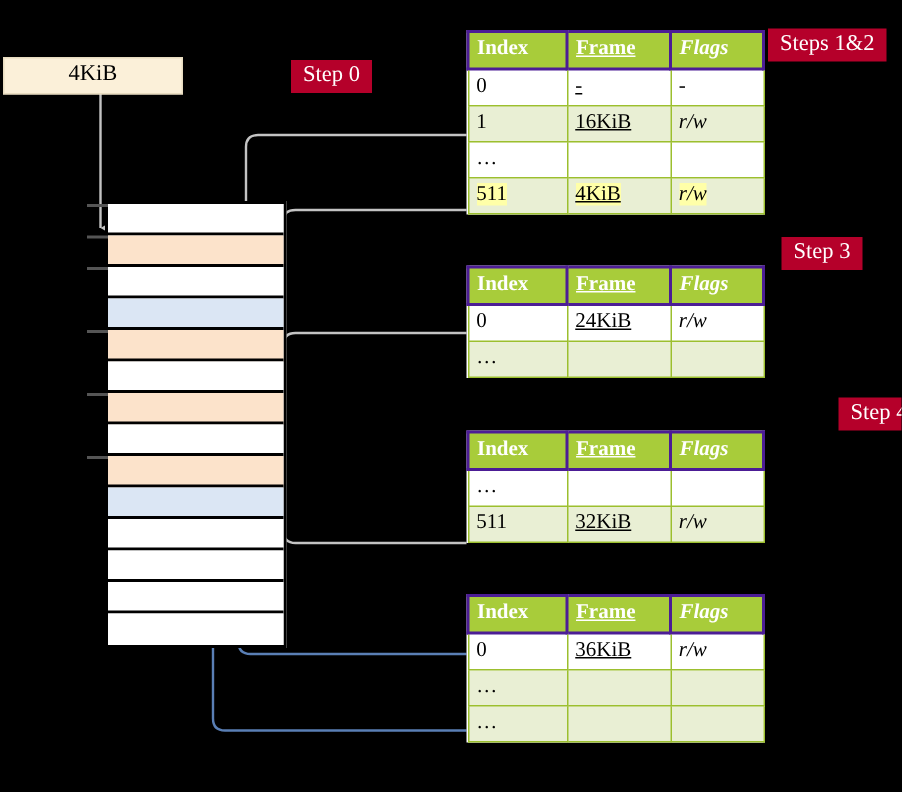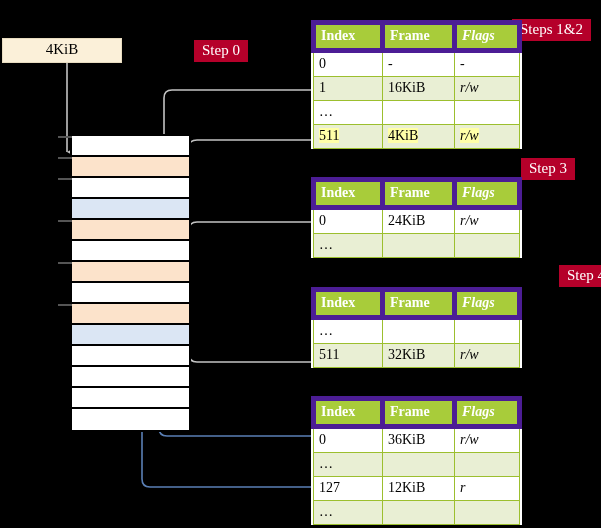--- a/index.html
+++ b/index.html
@@ -42,36 +42,36 @@
     background:#fff;
     font-size:14px;
     table-layout:fixed;
   }
   .ptable th{
     background:#a8cc3a;
     color:#ffffff;
     font-weight:bold;
     text-align:left;
     padding:3px 5px 4px 5px;
-    border:5px solid #4c1d95;
+    border:2px solid #4c1d95;
     font-size:14px;
     white-space:nowrap;
   }
   .ptable td{
     border:1px solid #9cbf2e;
     padding:2px 5px 3px 5px;
     height:18px;
     white-space:nowrap;
     color:#000;
     background:#ffffff;
   }
   .ptable tr.alt td{background:#e9efd4;}
   .ptable td span.hl{background:#ffffa8;}
   .c-index{width:54px;}
-  .c-frame{width:57px;}
+  .c-frame{width:57px;text-decoration:underline;}
   .c-flags{width:50px;font-style:italic;}
 
   
   .memcol{
     position:absolute;
     border:2px solid #000;
     background:#fff;
     box-sizing:border-box;
   }
   .memrow{
@@ -254,25 +254,20 @@
           <tr>
             <td class="c-index">0</td>
             <td class="c-frame">36KiB</td>
             <td class="c-flags">r/w</td>
           </tr>
           <tr class="alt">
             <td class="c-index">…</td>
             <td class="c-frame"></td>
             <td class="c-flags"></td>
           </tr>
-          <tr>
-            <td class="c-index">127</td>
-            <td class="c-frame">12KiB</td>
-            <td class="c-flags">r</td>
-          </tr>
           <tr class="alt">
             <td class="c-index">…</td>
             <td class="c-frame"></td>
             <td class="c-flags"></td>
           </tr>
         </tbody>
       </table>
     </div>
 
 </div>

